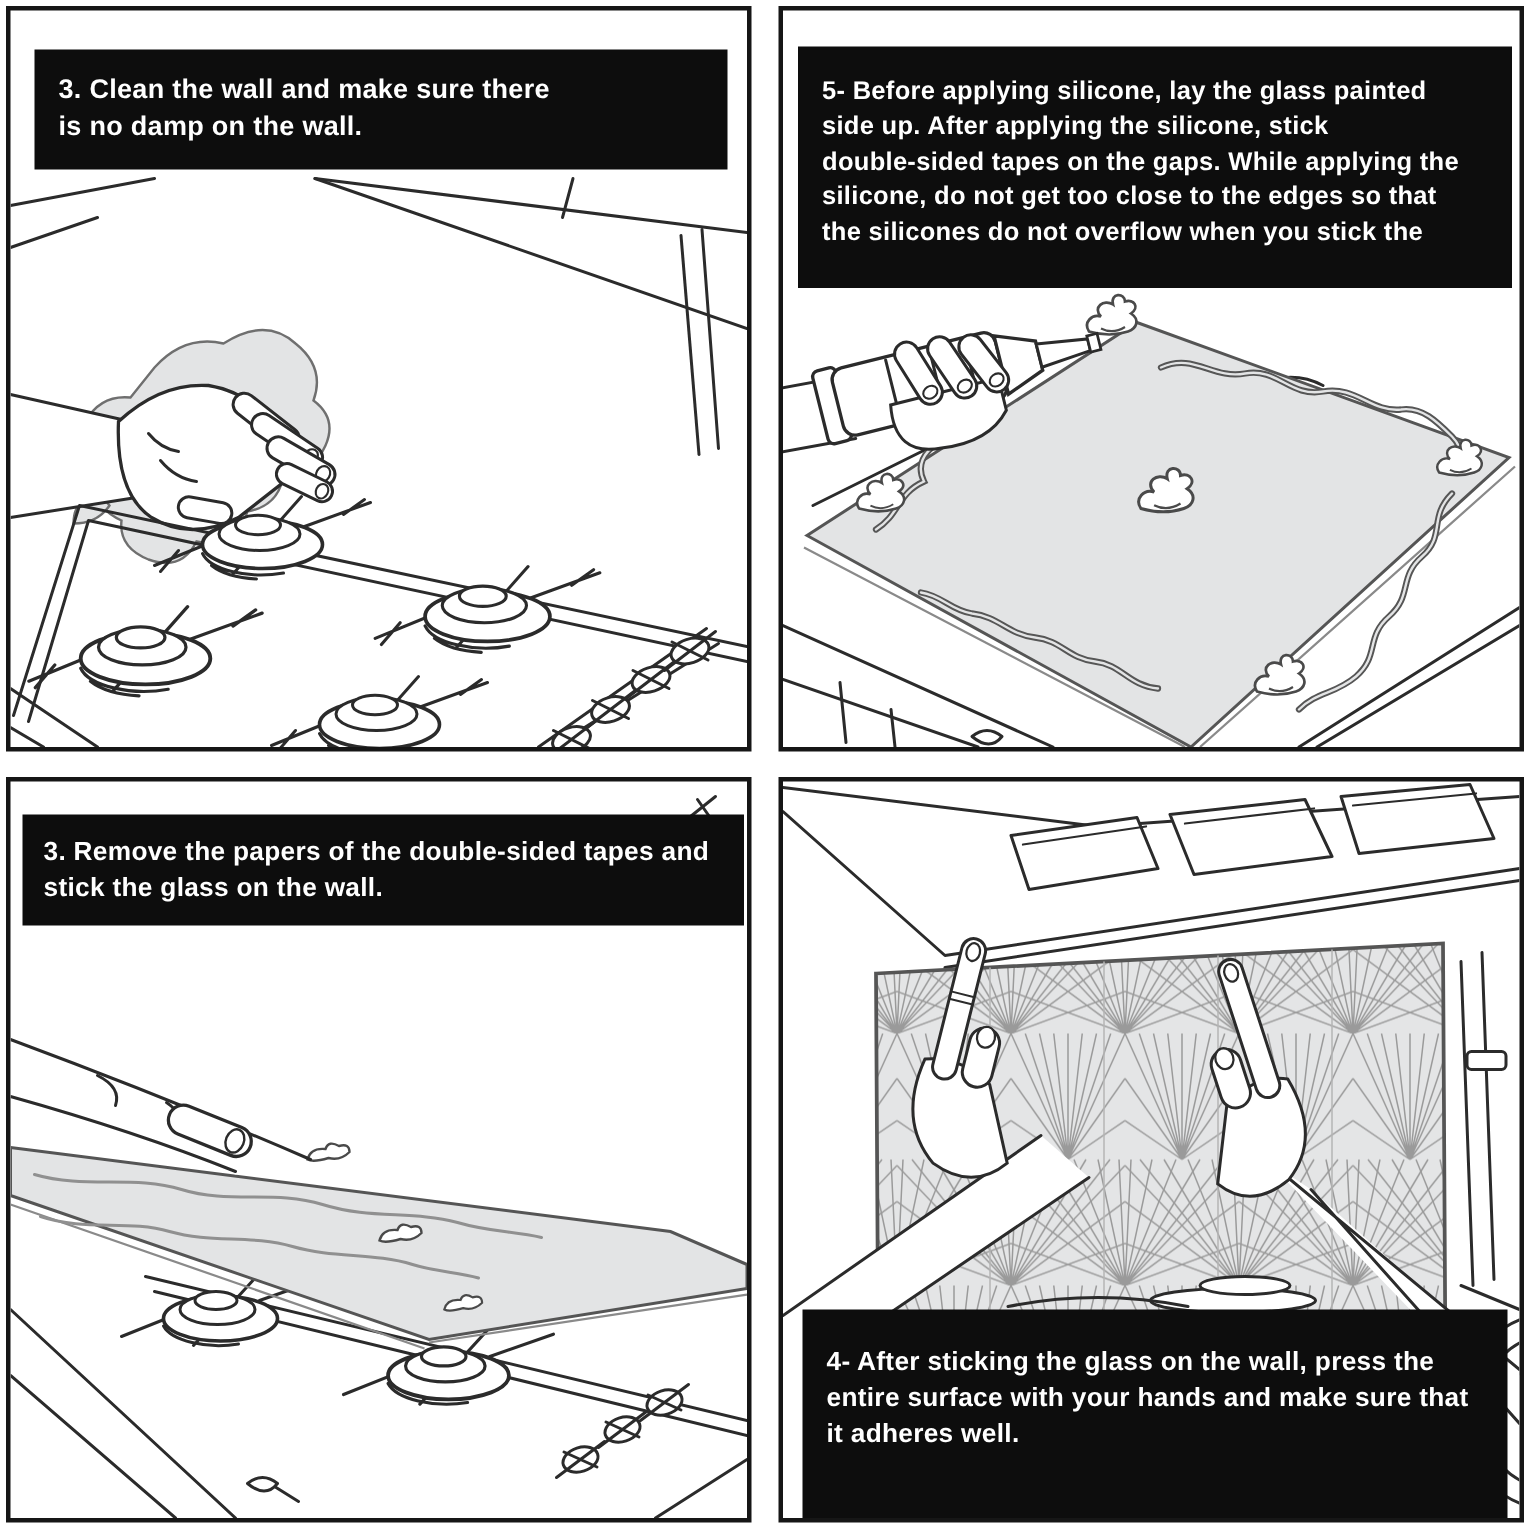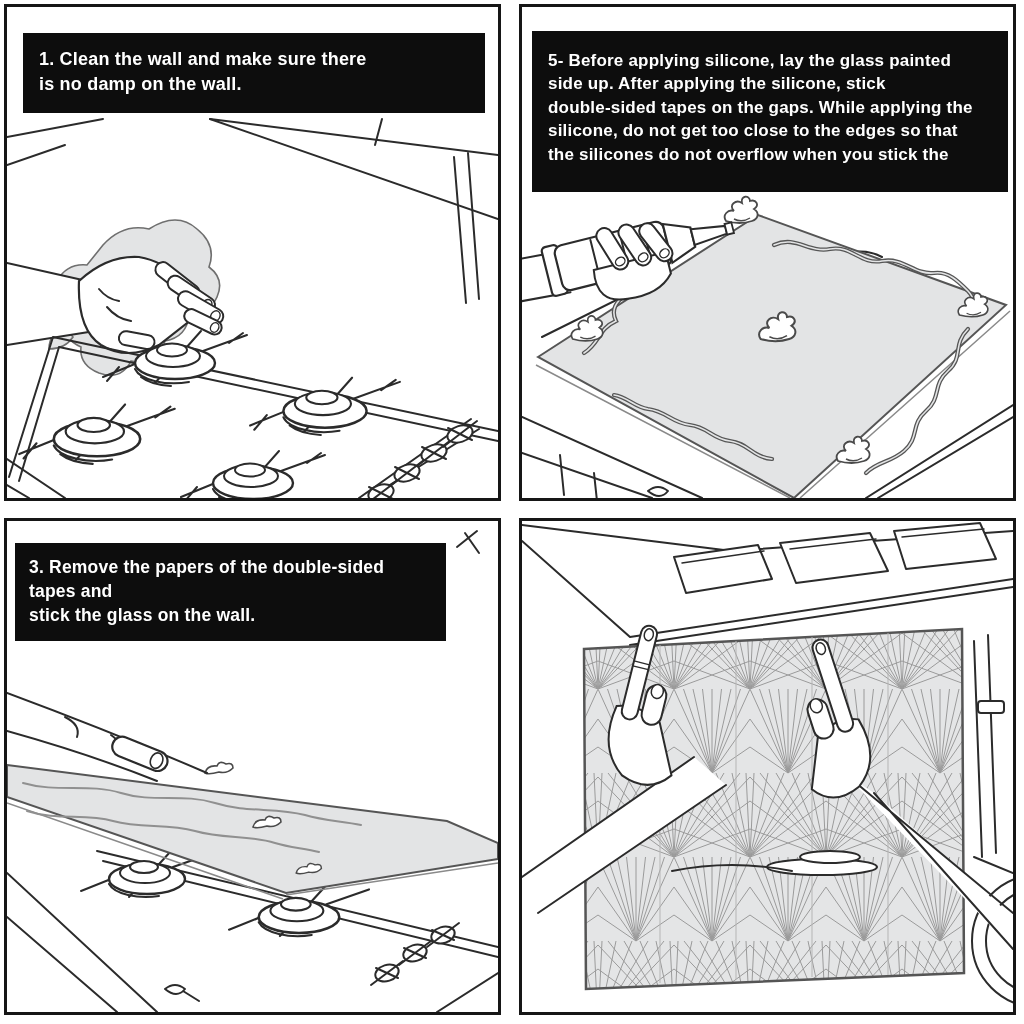--- a/index.html
+++ b/index.html
@@ -9,21 +9,21 @@
          box-sizing:border-box;background:#fff;overflow:hidden;}
   #p1{left:4px;top:4px}
   #p2{left:519px;top:4px}
   #p3{left:4px;top:518px}
   #p4{left:519px;top:518px}
   .panel svg{position:absolute;left:0;top:0;width:100%;height:100%;}
   .caption{position:absolute;z-index:5;background:#0d0d0d;color:#ffffff;font-weight:700;
            line-height:1.38;letter-spacing:.2px;box-sizing:border-box;white-space:pre-line;}
   .cap1{left:16px;top:26px;width:462px;font-size:18px;padding:14px 16px 16px;}
   .cap2{left:10px;top:24px;width:476px;font-size:17px;padding:18px 16px 26px;}
-  .cap3{left:8px;top:22px;width:431px;font-size:17.5px;padding:12px 14px 14px;}
+  .cap3{left:8px;top:22px;width:481px;font-size:17.5px;padding:12px 14px 14px;}
   .cap4{left:13px;top:352px;width:470px;height:140px;font-size:17.5px;padding:22px 16px;}
   .ink{stroke:#2b2b2b;fill:none;stroke-width:2;stroke-linecap:round;stroke-linejoin:round;}
 </style>
 </head>
 <body>
 
 <div class="sheet">
 
   <div class="panel" id="p1">
     <svg viewBox="0 0 491 491">
@@ -97,21 +97,21 @@
         <use href="#p1burner" transform="translate(168,356)"></use>
         <use href="#p1burner" transform="translate(90,432) scale(1.08)"></use>
         <use href="#p1burner" transform="translate(318,404) scale(1.04)"></use>
         <use href="#p1burner" transform="translate(246,476)"></use>
         <use href="#p1knob" transform="translate(374,486)"></use>
         <use href="#p1knob" transform="translate(400,466)"></use>
         <use href="#p1knob" transform="translate(427,446)"></use>
         <use href="#p1knob" transform="translate(453,427)"></use>
       </g>
     </svg>
-    <div class="caption cap1">1. Clean the wall and make sure there
+    <div class="caption cap1">3. Clean the wall and make sure there
 is no damp on the wall.</div>
   </div>
 
   <div class="panel" id="p2">
     <svg viewBox="0 0 491 491">
       <defs>
         <g id="dollop2">
           <path d="M-14,0 C-18,-6 -12,-12 -6,-10 C-12,-16 -4,-22 2,-18 C0,-26 10,-26 10,-20 C16,-22 20,-16 14,-12 C20,-8 18,-2 12,0 Q0,4 -14,0 Z" fill="#fff" stroke="#4a4a4a" stroke-width="1.8"></path>
           <path d="M-6,-2 q8,4 16,-1" fill="none" stroke="#4a4a4a" stroke-width="1.4"></path>
         </g>
@@ -311,15 +311,18 @@
         <path class="ink" d="M322,252 L491,392 M352,272 L491,428" stroke-width="2.4"></path>
         <g transform="translate(296,119) rotate(-18)" fill="#fff" stroke="#2b2b2b" stroke-width="2">
           <path d="M14,88 Q24,132 -6,152 Q-36,164 -52,140 L-30,92 Q-6,78 14,88 Z"></path>
           <rect x="-8" y="0" width="16" height="96" rx="8"></rect>
           <ellipse cx="0" cy="9" rx="4.5" ry="6" stroke-width="1.5"></ellipse>
           <rect x="-32" y="56" width="20" height="40" rx="10"></rect>
           <ellipse cx="-22" cy="62" rx="6" ry="7" stroke-width="1.5"></ellipse>
         </g>
       </g>
     </svg>
+    <div class="caption cap4">4- After sticking the glass on the wall, press the
+entire surface with your hands and make sure that
+it adheres well.</div>
   </div>
 
 </div>
 
 </body></html>

